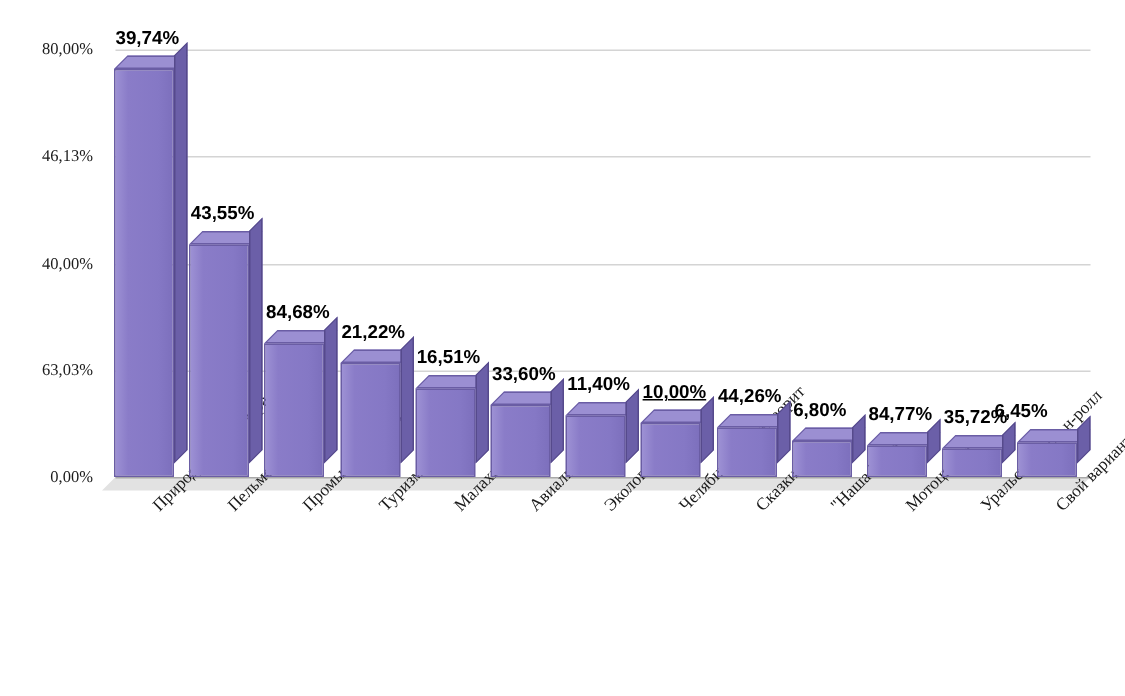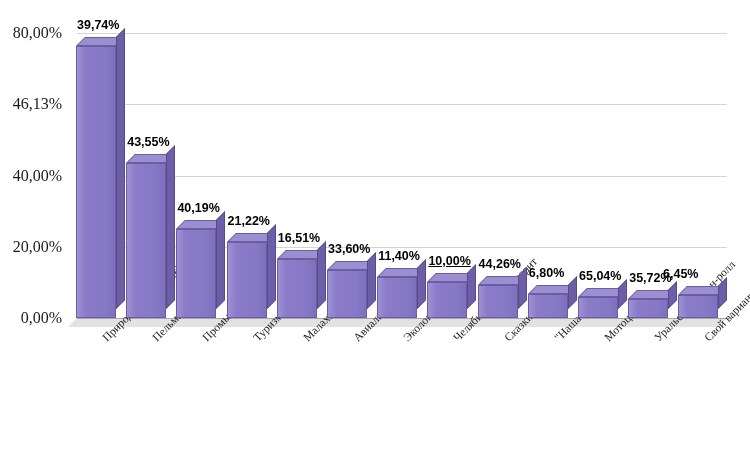--- a/index.html
+++ b/index.html
@@ -36,21 +36,21 @@
     background: #a8a8a8;
   }
 
   
   .ytick {
     position: absolute;
     right: 0;
     width: 62px;
     text-align: right;
     font-family: "Liberation Serif", serif;
-    font-size: 16px;
+    font-size: 11px;
     color: #1a1a1a;
     transform: translateY(-50%);
     white-space: nowrap;
   }
 
   
   .bar {
     position: absolute;
   }
   .bar .front {
@@ -101,21 +101,21 @@
 <body>
 
 <div id="chart-root">
   <div id="plot-area">
       <svg width="750" height="464" style="position: absolute; left: 0px; top: 0px;">
         <polygon points="68,327 77,318 727,318 718,327" fill="#e2e2e2"></polygon>
       </svg>
       <div class="gridline baseline" style="left: 77px; top: 318px; width: 650px;"></div>
       <div class="ytick" style="top: 318px; left: 0px;">0,00%</div>
       <div class="gridline" style="left: 77px; top: 246.75px; width: 650px;"></div>
-      <div class="ytick" style="top: 246.75px; left: 0px;">20,00%</div>
+      <div class="ytick" style="top: 246.75px; left: 0px;">63,03%</div>
       <div class="gridline" style="left: 77px; top: 175.5px; width: 650px;"></div>
       <div class="ytick" style="top: 175.5px; left: 0px;">40,00%</div>
       <div class="gridline" style="left: 77px; top: 104.25px; width: 650px;"></div>
       <div class="ytick" style="top: 104.25px; left: 0px;">46,13%</div>
       <div class="gridline" style="left: 77px; top: 33px; width: 650px;"></div>
       <div class="ytick" style="top: 33px; left: 0px;">80,00%</div>
       <div class="bar" style="left: 76px; top: 36.825px; width: 49px; height: 281.175px;">
         <div class="top" style="left: 0px; top: 0px; width: 40px; height: 9px; transform: skewX(-45deg); transform-origin: left bottom;"></div>
         <div class="side" style="left: 40px; top: 0px; width: 9px; height: 272.175px; transform: skewY(-45deg); transform-origin: left top;"></div>
         <div class="front" style="width: 40px; height: 272.175px;"></div>
@@ -127,21 +127,21 @@
         <div class="side" style="left: 40px; top: 0px; width: 9px; height: 155.147px; transform: skewY(-45deg); transform-origin: left top;"></div>
         <div class="front" style="width: 40px; height: 155.147px;"></div>
       </div>
       <div class="datalabel" style="left: 127.2px; top: 134.853px;">43,55%</div>
       <div class="xtick" style="left: 150.2px; top: 335px;">Пельмени</div>
       <div class="bar" style="left: 176.4px; top: 219.724px; width: 49px; height: 98.2763px;">
         <div class="top" style="left: 0px; top: 0px; width: 40px; height: 9px; transform: skewX(-45deg); transform-origin: left bottom;"></div>
         <div class="side" style="left: 40px; top: 0px; width: 9px; height: 89.2763px; transform: skewY(-45deg); transform-origin: left top;"></div>
         <div class="front" style="width: 40px; height: 89.2763px;"></div>
       </div>
-      <div class="datalabel" style="left: 177.4px; top: 200.724px;">40,19%</div>
+      <div class="datalabel" style="left: 177.4px; top: 200.724px;">84,68%</div>
       <div class="xtick" style="left: 200.4px; top: 335px;">Промышленность</div>
       <div class="bar" style="left: 226.6px; top: 233.404px; width: 49px; height: 84.5962px;">
         <div class="top" style="left: 0px; top: 0px; width: 40px; height: 9px; transform: skewX(-45deg); transform-origin: left bottom;"></div>
         <div class="side" style="left: 40px; top: 0px; width: 9px; height: 75.5962px; transform: skewY(-45deg); transform-origin: left top;"></div>
         <div class="front" style="width: 40px; height: 75.5962px;"></div>
       </div>
       <div class="datalabel" style="left: 227.6px; top: 214.404px;">21,22%</div>
       <div class="xtick" style="left: 250.6px; top: 335px;">Туризм</div>
       <div class="bar" style="left: 276.8px; top: 250.183px; width: 49px; height: 67.8169px;">
         <div class="top" style="left: 0px; top: 0px; width: 40px; height: 9px; transform: skewX(-45deg); transform-origin: left bottom;"></div>
@@ -183,21 +183,21 @@
         <div class="side" style="left: 40px; top: 0px; width: 9px; height: 24.225px; transform: skewY(-45deg); transform-origin: left top;"></div>
         <div class="front" style="width: 40px; height: 24.225px;"></div>
       </div>
       <div class="datalabel" style="left: 528.8px; top: 265.775px;">6,80%</div>
       <div class="xtick" style="left: 551.8px; top: 335px;">"Наша Раша"</div>
       <div class="bar" style="left: 578px; top: 287.661px; width: 49px; height: 30.3394px;">
         <div class="top" style="left: 0px; top: 0px; width: 40px; height: 9px; transform: skewX(-45deg); transform-origin: left bottom;"></div>
         <div class="side" style="left: 40px; top: 0px; width: 9px; height: 21.3394px; transform: skewY(-45deg); transform-origin: left top;"></div>
         <div class="front" style="width: 40px; height: 21.3394px;"></div>
       </div>
-      <div class="datalabel" style="left: 579px; top: 268.661px;">65,04%</div>
+      <div class="datalabel" style="left: 579px; top: 268.661px;">84,77%</div>
       <div class="xtick" style="left: 602px; top: 335px;">Мотоциклы</div>
       <div class="bar" style="left: 628.2px; top: 289.513px; width: 49px; height: 28.4869px;">
         <div class="top" style="left: 0px; top: 0px; width: 40px; height: 9px; transform: skewX(-45deg); transform-origin: left bottom;"></div>
         <div class="side" style="left: 40px; top: 0px; width: 9px; height: 19.4869px; transform: skewY(-45deg); transform-origin: left top;"></div>
         <div class="front" style="width: 40px; height: 19.4869px;"></div>
       </div>
       <div class="datalabel" style="left: 629.2px; top: 270.513px;">35,72%</div>
       <div class="xtick" style="left: 652.2px; top: 335px;">Уральский рок-н-ролл</div>
       <div class="bar" style="left: 678.4px; top: 286.022px; width: 49px; height: 31.9781px;">
         <div class="top" style="left: 0px; top: 0px; width: 40px; height: 9px; transform: skewX(-45deg); transform-origin: left bottom;"></div>

